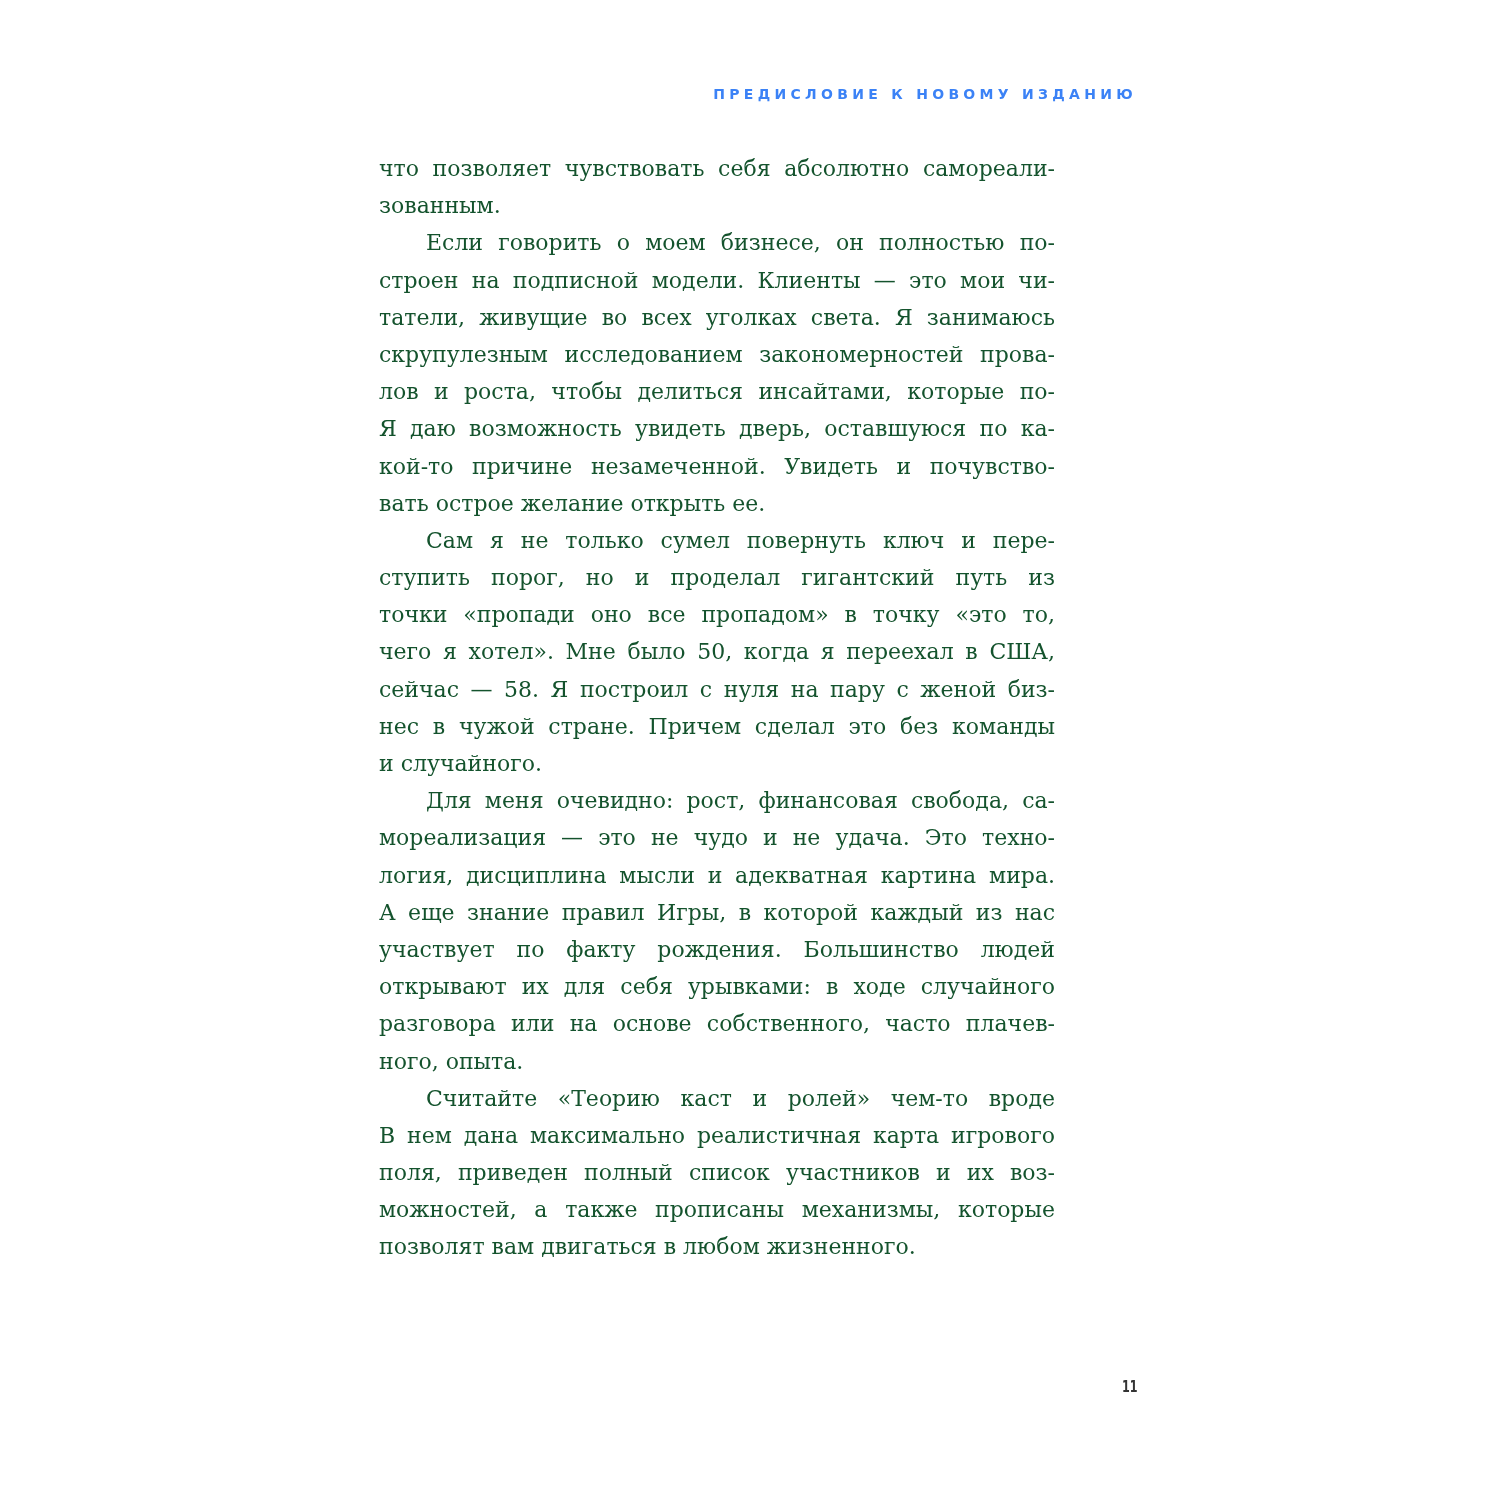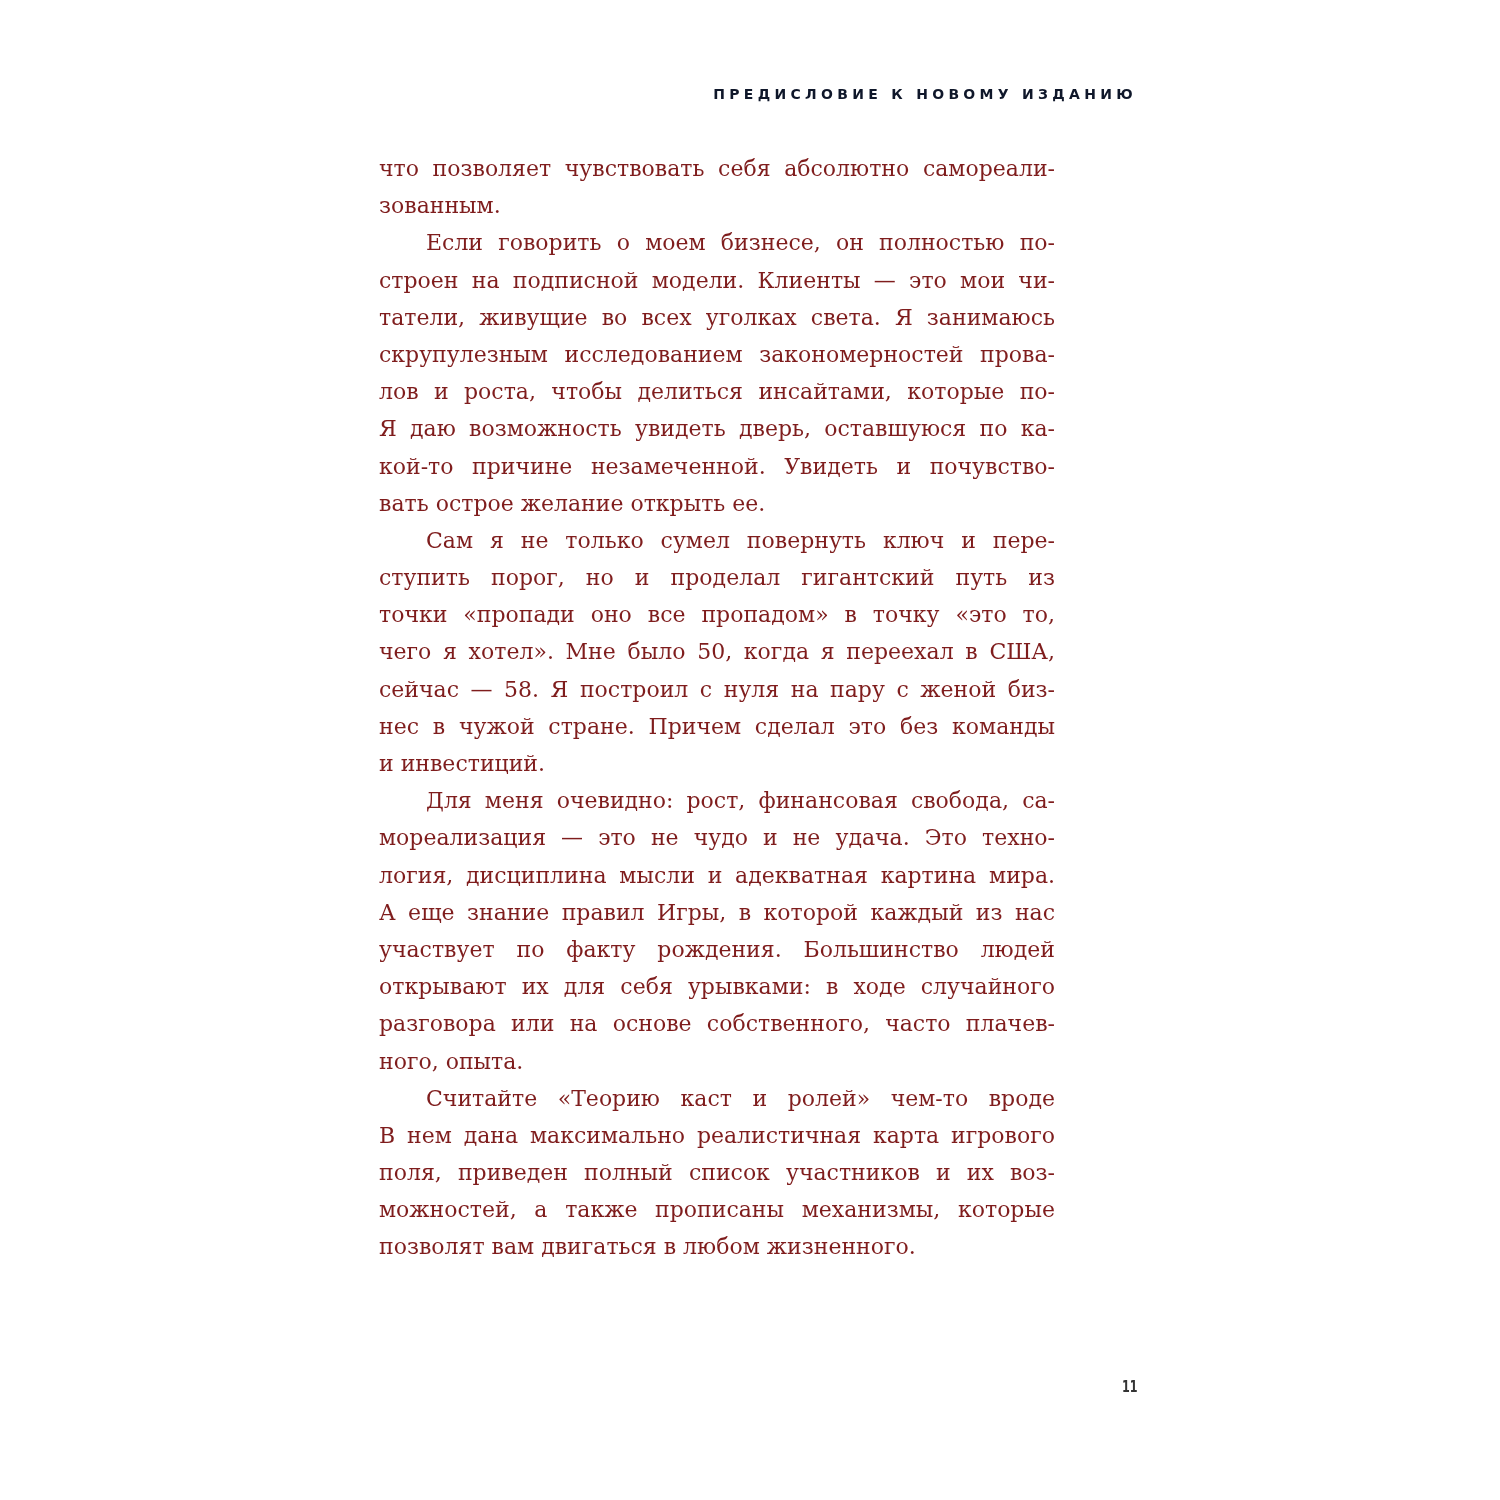--- a/index.html
+++ b/index.html
@@ -1,25 +1,25 @@
 <!DOCTYPE html>
 <html><head>
 <meta charset="utf-8">
 <style>
   html, body { margin:0; padding:0; background:#ffffff; }
   body { width:1500px; height:1500px; position:relative; overflow:hidden; }
   .page { position:absolute; left:0; top:0; width:1500px; height:1500px; background:#fff; }
   .running-head {
     position:absolute; top:86px; right:363px;
     font-family:"DejaVu Sans", sans-serif; font-size:14px; font-weight:bold;
-    letter-spacing:4.3px; color:#0f172a; white-space:nowrap;
+    letter-spacing:4.3px; color:#3b82f6; white-space:nowrap;
   }
   .body-text {
     position:absolute; left:379px; top:150px; width:676px;
-    font-family:"DejaVu Serif", serif; font-size:22px; color:#7f1d1d;
+    font-family:"DejaVu Serif", serif; font-size:22px; color:#14532d;
   }
   .line {
     height:37.2px; line-height:37.2px; white-space:nowrap;
     text-align:justify; text-align-last:justify; overflow:visible;
   }
   .line.indent { padding-left:47px; }
   .line.last { text-align:left; text-align-last:left; }
   .folio {
     position:absolute; top:1377px; left:1122px;
     font-family:"DejaVu Sans", sans-serif; font-size:16px; font-weight:bold;
@@ -50,21 +50,21 @@
       <div class="line last">вать острое желание открыть ее.</div>
     </div>
 
     <div>
       <div class="line indent">Сам я не только сумел повернуть ключ и пере-</div>
       <div class="line">ступить порог, но и проделал гигантский путь из</div>
       <div class="line">точки «пропади оно все пропадом» в точку «это то,</div>
       <div class="line">чего я хотел». Мне было 50, когда я переехал в США,</div>
       <div class="line">сейчас — 58. Я построил с нуля на пару с женой биз-</div>
       <div class="line">нес в чужой стране. Причем сделал это без команды</div>
-      <div class="line last">и инвестиций.</div>
+      <div class="line last">и случайного.</div>
     </div>
 
     <div>
       <div class="line indent">Для меня очевидно: рост, финансовая свобода, са-</div>
       <div class="line">мореализация — это не чудо и не удача. Это техно-</div>
       <div class="line">логия, дисциплина мысли и адекватная картина мира.</div>
       <div class="line">А еще знание правил Игры, в которой каждый из нас</div>
       <div class="line">участвует по факту рождения. Большинство людей</div>
       <div class="line">открывают их для себя урывками: в ходе случайного</div>
       <div class="line">разговора или на основе собственного, часто плачев-</div>

